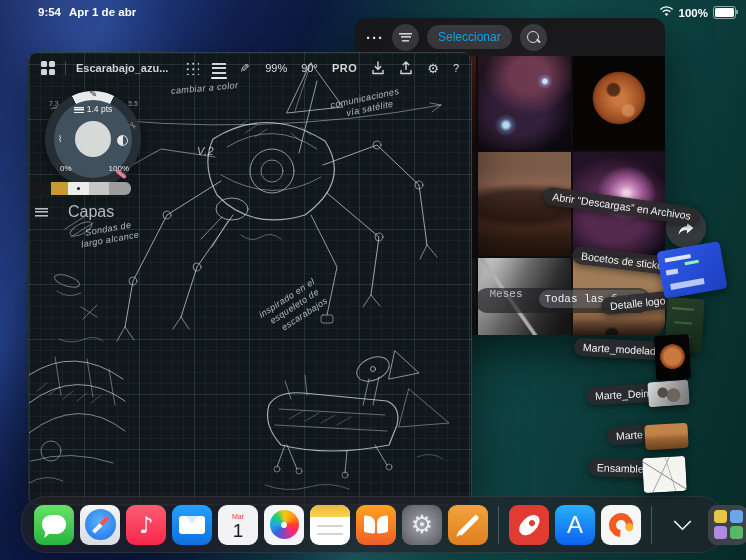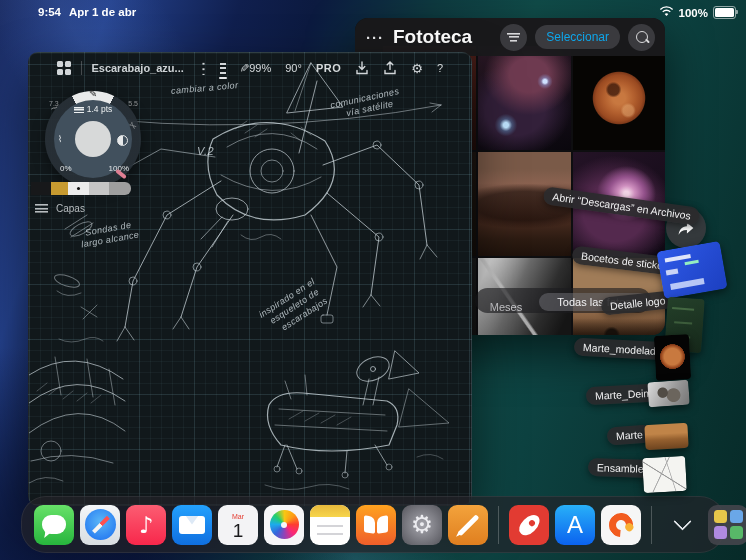--- a/index.html
+++ b/index.html
@@ -55,34 +55,34 @@
     radial-gradient(ellipse 85% 70% at 45% 58%, #54294e 0 40%, transparent 78%),
     linear-gradient(140deg,#241326,#110a15);}
   .p-dark2{background:linear-gradient(#1a1a1a,#101010);}
   .p-craft{background:
     linear-gradient(55deg, transparent 44%, rgba(200,200,200,.8) 45% 46.5%, transparent 48%),
     linear-gradient(115deg,#d8d8d8 0 10%,#a8a8a8 22%,#6a6a6a 38%,#2e2e2e 62%,#151515 82%);}
   .p-desert{background:
     radial-gradient(circle at 42% 74%, #17100a 0 6%, transparent 9%),
     linear-gradient(transparent 58%, rgba(26,16,9,.85) 78%),
     linear-gradient(#a07c58 0 38%,#8a6444 55%,#5a3c26 72%,#2e1d12 92%);}
-  #ft-tabs{position:absolute;left:120px;top:270px;width:176px;height:25px;border-radius:13px;background:rgba(28,28,30,.62);display:flex;align-items:flex-end;z-index:6;}
+  #ft-tabs{position:absolute;left:120px;top:270px;width:176px;height:25px;border-radius:13px;background:rgba(28,28,30,.62);display:flex;align-items:flex-start;z-index:6;font-family:Liberation Mono, monospace;}
   #ft-tab-meses{flex:0 0 62px;text-align:center;color:#c9c9cc;font-size:11px;}
   #ft-tab-all{flex:1;margin:2px 2px;background:rgba(125,125,130,.45);border-radius:11px;color:#f2f2f4;font-size:11px;text-align:center;padding:3px 0;}
   
   #draw{left:28px;top:52px;width:442px;height:452px;z-index:20;border-radius:10px;overflow:hidden;
     background:
       repeating-linear-gradient(0deg, rgba(110,160,170,.14) 0 1px, transparent 1px 55px),
       repeating-linear-gradient(90deg, rgba(110,160,170,.14) 0 1px, transparent 1px 55px),
       repeating-linear-gradient(0deg, rgba(110,160,170,.07) 0 1px, transparent 1px 11px),
       repeating-linear-gradient(90deg, rgba(110,160,170,.07) 0 1px, transparent 1px 11px),
       #11181b;
     border:1px solid rgba(255,255,255,.06);box-shadow:0 22px 50px rgba(0,0,0,.55);}
   #sketch{position:absolute;inset:0;z-index:1;}
-  #toolbar{position:absolute;left:0;top:0;right:0;height:30px;display:flex;align-items:center;padding:0 28px;z-index:4;color:#d6dadc;font-size:11px;}
+  #toolbar{position:absolute;left:0;top:0;right:0;height:30px;display:flex;align-items:center;padding:0 12px;z-index:4;color:#d6dadc;font-size:11px;}
   .tb-gap{margin-left:13px;}
   .grid2x2{display:grid;grid-template-columns:6px 6px;gap:2px;}
   .grid2x2 i{width:6px;height:6px;background:#d2d6d9;border-radius:1.5px;}
   .tb-div{width:1px;height:14px;background:rgba(255,255,255,.22);margin-left:10px;}
   #doc-title{margin-left:10px;font-weight:bold;color:#ced3d6;}
   .dots3{width:13px;height:13px;background:radial-gradient(#ccd1d4 1.1px, transparent 1.3px) -1px -1px/5.5px 5.5px;}
   .layersic{width:14px;height:11px;background:
      linear-gradient(#d2d6d9,#d2d6d9) 0 0/14px 2px no-repeat,
      linear-gradient(#d2d6d9,#d2d6d9) 0 4.5px/14px 2px no-repeat,
      linear-gradient(#d2d6d9,#d2d6d9) 0 9px/14px 2px no-repeat;
@@ -114,21 +114,21 @@
   #wheel .num{position:absolute;font-size:7px;color:rgba(255,255,255,.5);}
   #wheel .pen-glyph{position:absolute;left:44px;top:-3px;font-size:10px;color:#2a2a2a;}
   #wheel .tool-a{position:absolute;left:5px;top:11px;color:rgba(255,255,255,.55);font-size:10px;transform:rotate(-18deg);}
   #wheel .tool-b{position:absolute;right:4px;top:30px;color:rgba(255,255,255,.5);font-size:9px;transform:rotate(40deg);}
   
   #colorbar{position:absolute;left:2px;top:129px;height:13px;display:flex;z-index:5;border-radius:0 6px 6px 0;overflow:hidden;}
   #colorbar span{height:100%;}
   .sw-dot{position:relative;}
   .sw-dot::after{content:"";position:absolute;left:9px;top:5px;width:3px;height:3px;border-radius:50%;background:#111;}
   
-  #capas{position:absolute;left:6px;top:150px;display:flex;align-items:center;gap:8px;z-index:5;color:#b7bcbf;font-size:10px;}
+  #capas{position:absolute;left:6px;top:150px;display:flex;align-items:center;gap:20px;z-index:5;color:#b7bcbf;font-size:16px;}
   .capas-ic{width:13px;height:9px;background:
      linear-gradient(#b7bcbf,#b7bcbf) 0 0/13px 1.6px no-repeat,
      linear-gradient(#b7bcbf,#b7bcbf) 0 3.6px/13px 1.6px no-repeat,
      linear-gradient(#b7bcbf,#b7bcbf) 0 7.2px/13px 1.6px no-repeat;}
   
   .annot{position:absolute;z-index:3;color:rgba(214,224,229,.78);font-style:italic;font-size:9px;letter-spacing:.4px;line-height:1.25;white-space:nowrap;}
   
   #draglayer{position:absolute;inset:0;z-index:40;pointer-events:none;}
   #draglayer > *{pointer-events:auto;}
   .badge{position:absolute;background:rgba(42,42,44,.92);color:#f2f2f3;font-size:10.5px;padding:3px 9px;border-radius:13px;white-space:nowrap;box-shadow:0 2px 7px rgba(0,0,0,.45);}
@@ -241,21 +241,20 @@
       <div class="ph p-mars"></div>
       <div class="ph p-dark1"></div>
       <div class="ph p-marsland"></div>
       <div class="ph p-orion"></div>
       <div class="ph p-dark2"></div>
       <div class="ph p-craft"></div>
       <div class="ph p-desert"></div>
     </div>
     <div id="ft-header">
       <span id="ft-more">···</span>
-      <span id="ft-title">Fototeca</span>
       <span class="ft-circle">
           <span class="filter-lines"></span>
         </span>
       <span id="ft-select">Seleccionar</span>
       <span class="ft-circle" id="ft-search">
           <span class="mag"></span>
         </span>
     </div>
     <div id="ft-tabs">
       <span id="ft-tab-meses">Meses</span>

